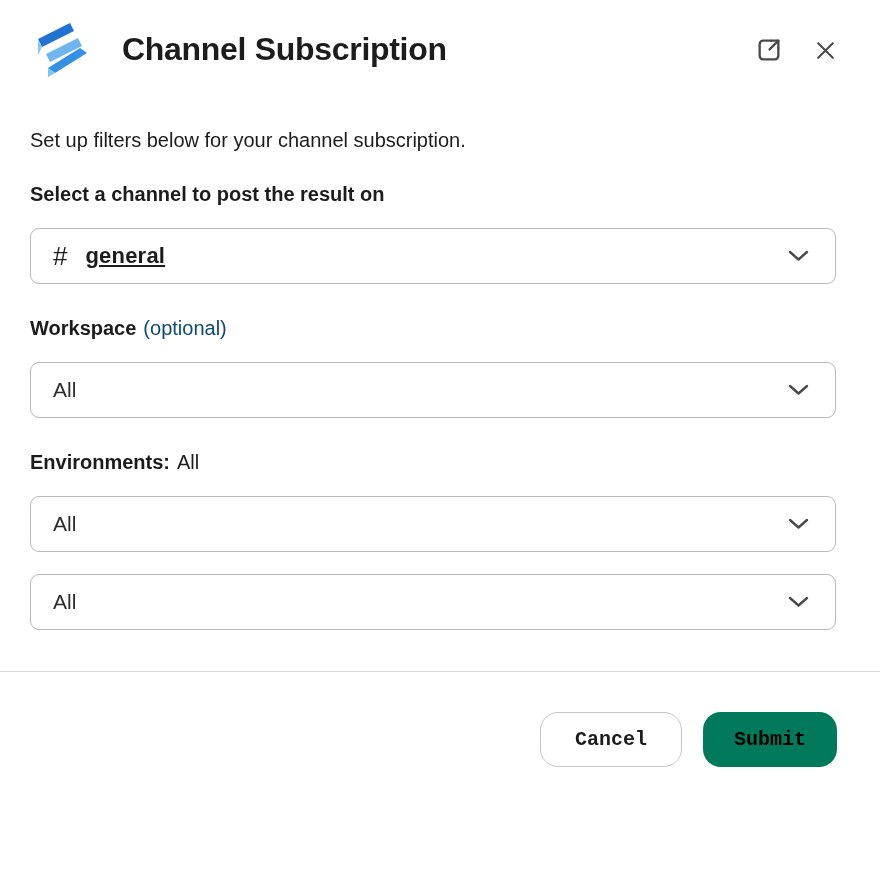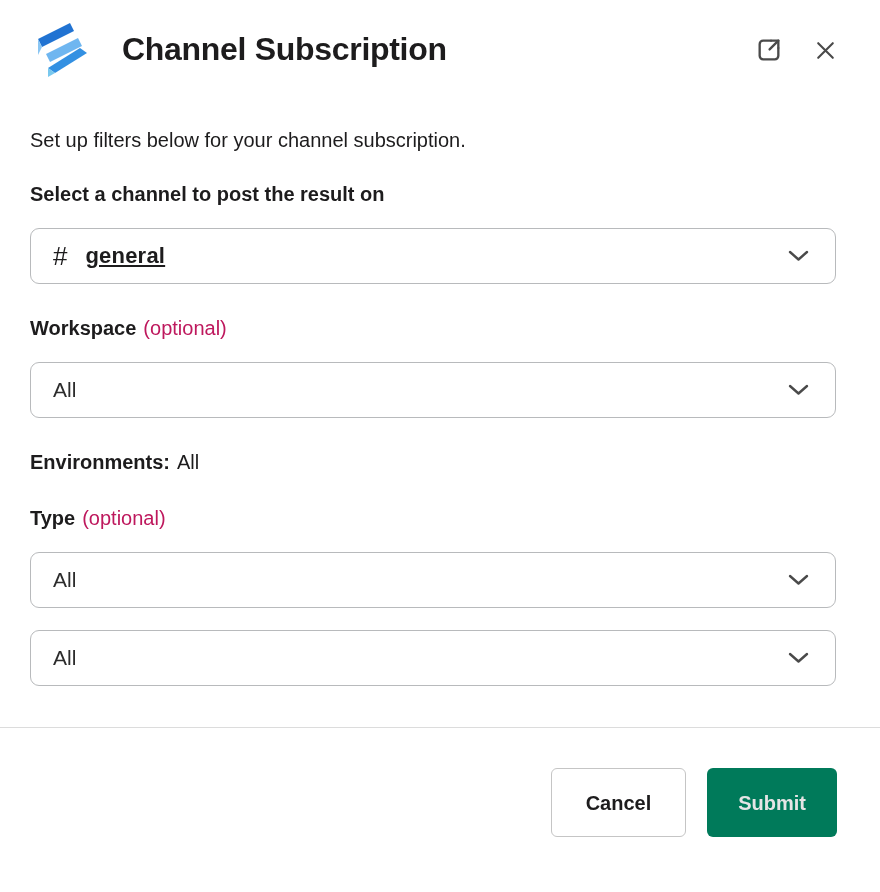--- a/index.html
+++ b/index.html
@@ -62,21 +62,21 @@
   }
   .field-label {
     margin-top: 33px;
     font-size: 20px;
     line-height: 23px;
     font-weight: bold;
   }
   .field-label.first { margin-top: 31px; }
   .optional {
     font-weight: normal;
-    color: #be185d;
+    color: #0c4a6e;
     margin-left: 7px;
   }
   .select {
     margin-top: 22px;
     height: 54px;
     border: 1px solid #b8babc;
     border-radius: 9px;
     display: flex;
     align-items: center;
     justify-content: space-between;
@@ -123,38 +123,38 @@
     background: #dcdcdc;
     margin-top: 29px;
   }
   .footer {
     display: flex;
     justify-content: flex-end;
     align-items: center;
     padding: 40px 43px 0 0;
   }
   .btn {
-    height: 69px;
-    border-radius: 6px;
-    font-size: 20px;
-    font-weight: bold;
-    font-family: Liberation Sans, sans-serif;
+    height: 55px;
+    border-radius: 18px;
+    font-size: 20px;
+    font-weight: bold;
+    font-family: Liberation Mono, monospace;
     cursor: pointer;
     line-height: 1;
   }
   .btn-cancel {
     background: #ffffff;
     border: 1px solid #c5c5c5;
     color: #1d1c1d;
     padding: 0 34px;
   }
   .btn-submit {
     background: #007a5a;
     border: none;
-    color: #e5e5e5;
+    color: #000000;
     padding: 0 31px;
     margin-left: 21px;
   }
 </style>
 </head>
 <body>
 
 <div class="header">
   <svg class="logo-svg" viewBox="0 0 56 56" aria-hidden="true">
     <polygon points="2,17 34,1 38,9 6,25" fill="#2173d2"></polygon>
@@ -209,23 +209,20 @@
         <polyline points="2,2 10.5,9.5 19,2" fill="none" stroke="#4a4a4a" stroke-width="2.4" stroke-linecap="round" stroke-linejoin="round"></polyline>
       </svg>
     </div>
   </div>
 
   <div class="env-line">
     <span class="env-label">Environments:</span><span class="env-value">All</span>
   </div>
 
   <div>
-    <div class="field-label">
-      <span>Type</span><span class="optional">(optional)</span>
-    </div>
     <div class="select">
       <span class="select-value">All</span>
       <svg class="chev" width="21" height="12" viewBox="0 0 21 12">
         <polyline points="2,2 10.5,9.5 19,2" fill="none" stroke="#4a4a4a" stroke-width="2.4" stroke-linecap="round" stroke-linejoin="round"></polyline>
       </svg>
     </div>
   </div>
 
   <div>
     <div class="select">

